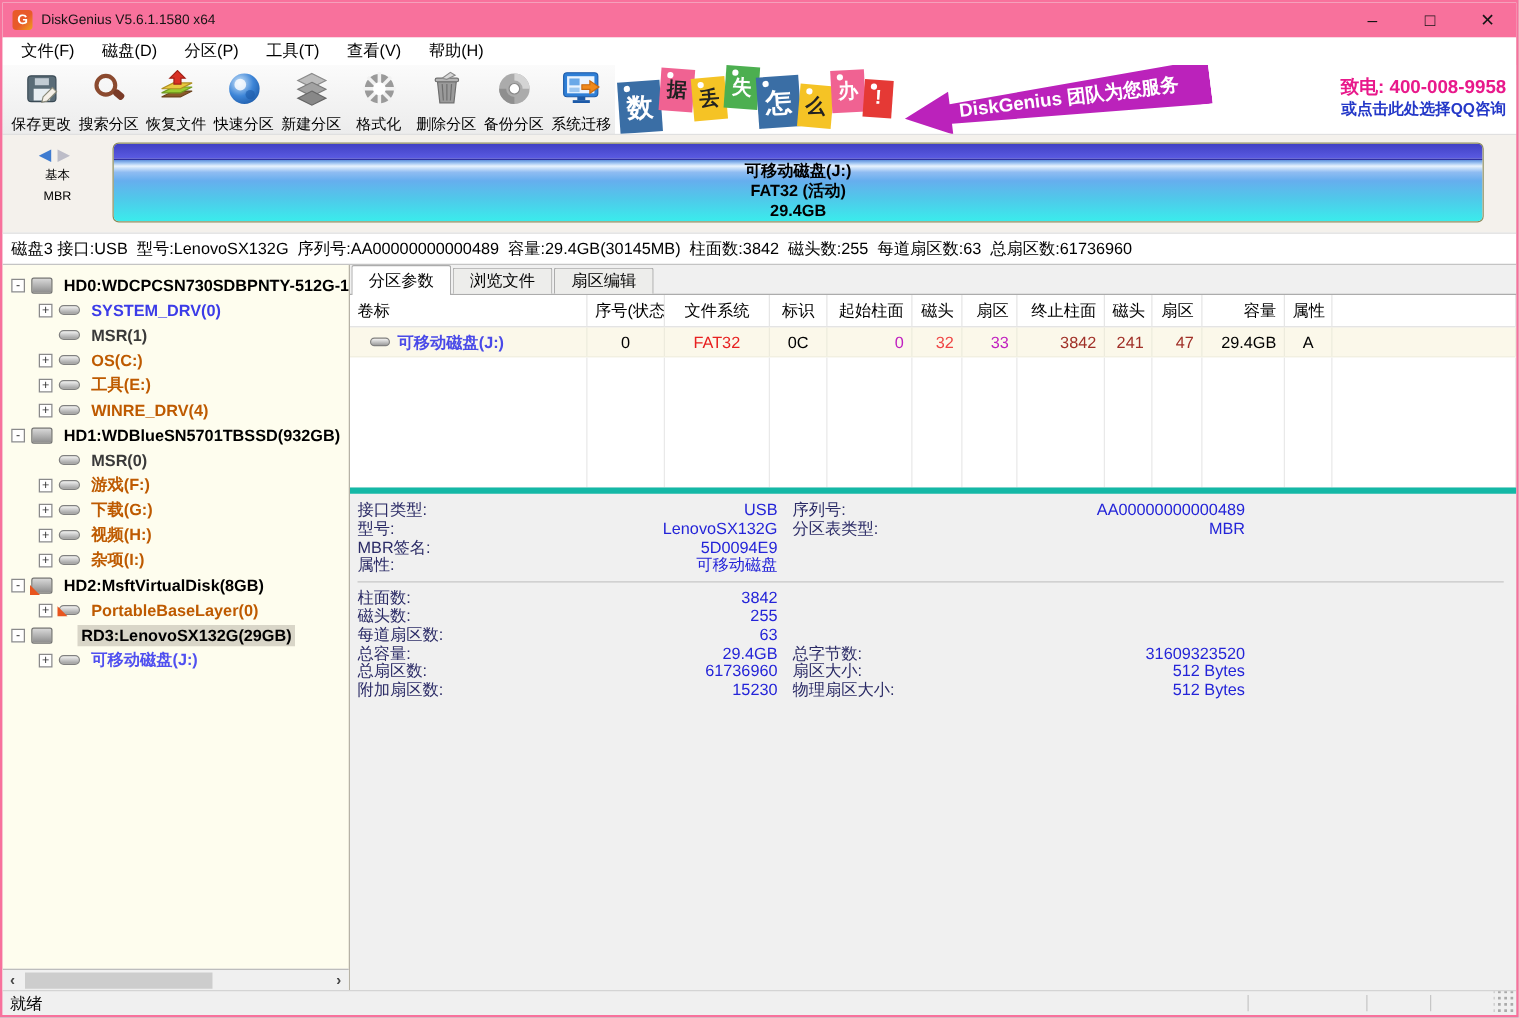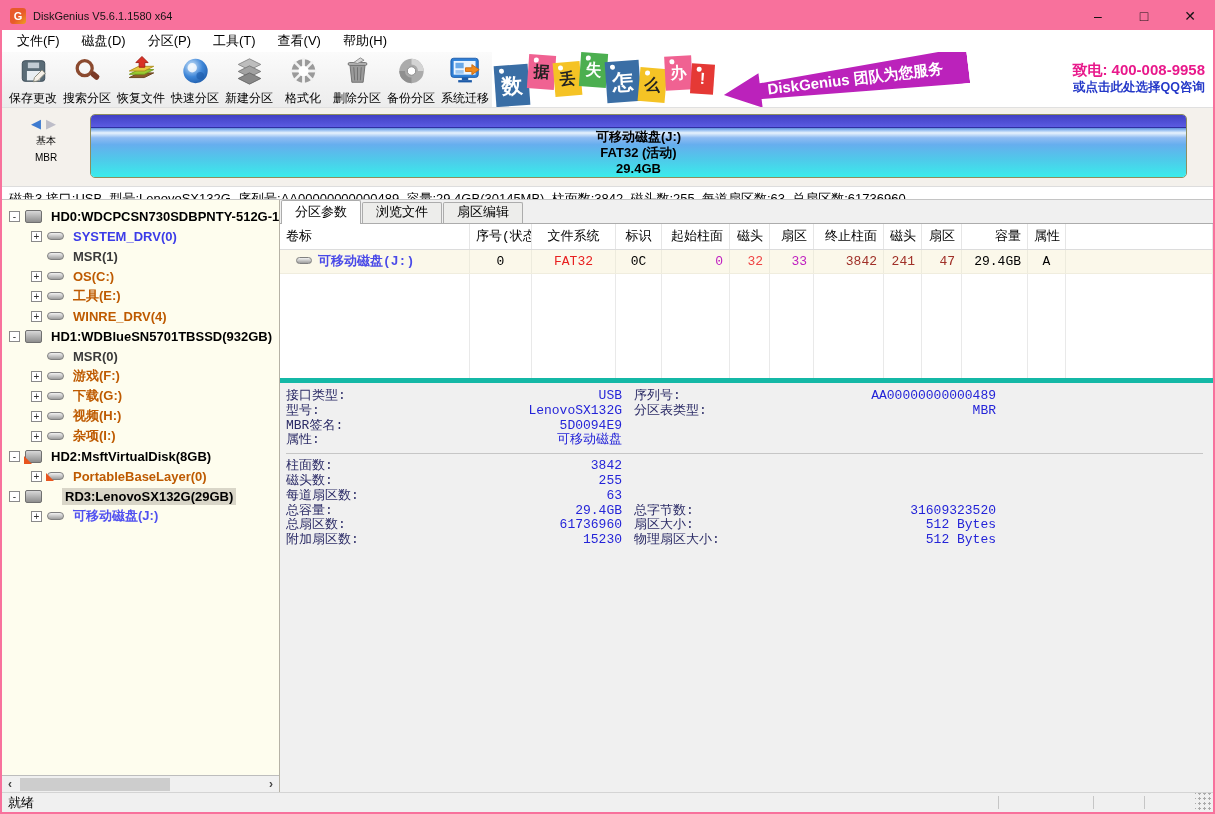--- a/index.html
+++ b/index.html
@@ -32,42 +32,42 @@
 .disk-area{height:78px;background:#F4F1EC;display:flex;padding-top:5px;flex:0 0 auto;}
 .nav-col{width:88px;text-align:center;padding-top:3px;flex:0 0 auto;}
 .nav-arrows{font-size:13px;letter-spacing:5px;line-height:16px;}
 .arrow-prev{color:#3E7BD0;}
 .arrow-next{color:#BDBDC8;}
 .nav-line{font-size:10px;color:#000;line-height:17px;}
 .part-block{flex:1;margin:1px 26px 8px 0;border:1px solid #8E8E5E;border-radius:5px;overflow:hidden;display:flex;flex-direction:column;}
 .part-band{height:13px;background:linear-gradient(180deg,#4040C4,#5B5BE2);border-bottom:1px solid #2F2FA0;flex:0 0 auto;}
 .part-body{flex:1;background:linear-gradient(180deg,#5E90DC 0%,#9FC4F2 5%,#E8F3FD 10%,#8FBCF2 20%,#66AEEE 34%,#4FC9EA 64%,#3AECEC 100%);display:flex;flex-direction:column;align-items:center;justify-content:center;font-size:13px;font-weight:bold;color:#000;line-height:16px;}
 
-.disk-info{height:14px;background:#fff;border-top:1px solid #DDD;border-bottom:1px solid #C4C4C4;font-size:13px;line-height:24px;padding-left:7px;white-space:pre;overflow:hidden;color:#000;flex:0 0 auto;}
+.disk-info{height:26px;background:#fff;border-top:1px solid #DDD;border-bottom:1px solid #C4C4C4;font-size:13px;line-height:24px;padding-left:7px;white-space:pre;overflow:hidden;color:#000;flex:0 0 auto;}
 
 .main{flex:1;display:flex;min-height:0;}
 .tree-panel{width:278px;background:#FEFDEE;border-right:1px solid #B6B2A6;display:flex;flex-direction:column;flex:0 0 auto;}
 .tree{flex:1;padding-top:6px;overflow:hidden;}
 .tree-row{height:20px;display:flex;align-items:center;white-space:nowrap;}
 .exp{width:11px;height:11px;border:1px solid #8a8a8a;background:#fff;font-size:10px;line-height:9px;text-align:center;color:#333;flex:0 0 auto;}
 .lv0 .exp{margin-left:7px;}
 .lv1 .exp{margin-left:29px;}
 .exp.none{visibility:hidden;}
 .t-icon{margin-left:5px;flex:0 0 auto;position:relative;}
 .t-icon.disk{width:17px;height:13px;background:linear-gradient(#D8D8D8,#8E8E8E);border:1px solid #707070;border-radius:2px;}
 .t-icon.part{width:17px;height:8px;background:linear-gradient(#F2F2F2,#9E9E9E);border:1px solid #808080;border-radius:4px;}
 .t-icon.v-badge::after{content:'';position:absolute;left:-2px;bottom:-2px;border-left:8px solid #E8551E;border-top:8px solid transparent;}
 .t-label{margin-left:6px;font-size:13px;font-weight:bold;padding:1px 3px;}
 .t-label.selected{background:#D9D6C8;margin-left:20px;}
 .hscroll{height:17px;border-top:1px solid #BDBDBD;background:#F0F0F0;display:flex;align-items:center;flex:0 0 auto;}
 .hs-arrow{width:16px;text-align:center;font-size:12px;font-weight:bold;color:#444;line-height:15px;}
 .hs-thumb{height:13px;width:150px;background:#CDCDCD;margin-left:2px;}
 .hs-space{flex:1;}
 
-.right-panel{flex:1;display:flex;flex-direction:column;background:#F0F0F0;min-width:0;font-family:Liberation Mono, monospace;}
+.right-panel{flex:1;display:flex;flex-direction:column;background:#F0F0F0;min-width:0;}
 .tabs{height:24px;display:flex;align-items:flex-end;background:#F0F0F0;border-bottom:1px solid #ACACAC;padding-left:1px;flex:0 0 auto;}
 .tab{padding:0 13px;height:21px;line-height:20px;font-size:13px;border:1px solid #ACACAC;border-bottom:none;background:#EDEDEB;margin-right:1px;border-radius:2px 2px 0 0;position:relative;}
 .tab.active{background:#FFF;height:24px;line-height:23px;margin-bottom:-1px;z-index:2;}
 .t-head{display:grid;height:26px;border-bottom:1px solid #DCDCDC;background:#fff;flex:0 0 auto;}
 .t-head .hc{font-size:13px;line-height:25px;padding:0 6px;border-right:1px solid #E6E6E6;color:#000;overflow:hidden;white-space:nowrap;}
 .t-row{display:grid;height:24px;background:#FBF8EA;border-bottom:1px solid #F0EDDE;flex:0 0 auto;}
 .t-row .c{font-size:13px;line-height:23px;padding:0 6px;border-right:1px solid #EDEBDD;white-space:nowrap;overflow:hidden;}
 .al{text-align:left;}.ac{text-align:center;}.ar{text-align:right;}
 .row-part-icon{display:inline-block;width:16px;height:7px;background:linear-gradient(#F2F2F2,#9E9E9E);border:1px solid #808080;border-radius:4px;margin:0 6px 2px 10px;vertical-align:middle;}
 .t-empty{display:grid;height:104px;background:#fff;flex:0 0 auto;}

